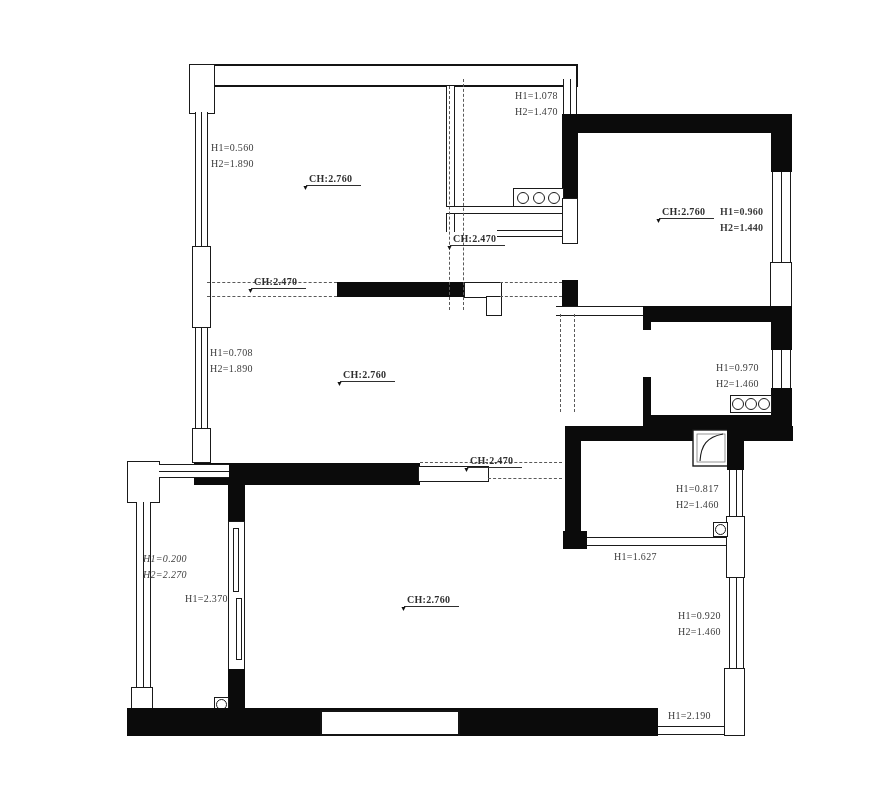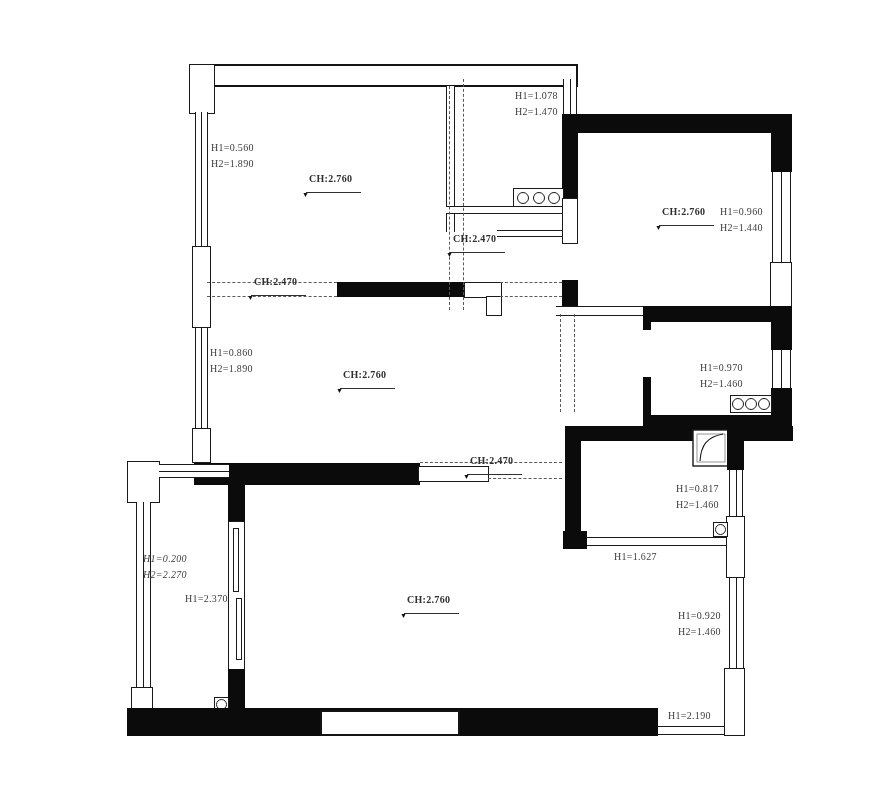--- a/index.html
+++ b/index.html
@@ -26,21 +26,21 @@
   .box{position:absolute;background:#fff;border:1.1px solid #1a1a1a;box-sizing:border-box;
        display:flex;align-items:center;justify-content:space-evenly;}
   .box i{display:block;width:10px;height:10px;border:1.1px solid #1a1a1a;border-radius:50%;background:#fff;}
   
   .drain{position:absolute;background:#fff;border:1.1px solid #1a1a1a;box-sizing:border-box;
          display:flex;align-items:center;justify-content:center;}
   .drain i{display:block;width:9px;height:9px;border:1px solid #1a1a1a;border-radius:50%;}
   .slidebar{position:absolute;background:#fff;border:1px solid #1a1a1a;box-sizing:border-box;}
   
   .ch{position:absolute;font-size:10px;color:#2f2f2f;letter-spacing:.3px;white-space:nowrap;
-      border-bottom:1px solid #2f2f2f;padding:0 9px 8px 3px;font-weight:bold;}
+      border-bottom:1px solid #2f2f2f;padding:0 9px 1px 3px;font-weight:bold;}
   .ch .tri{position:absolute;left:-4px;bottom:-7px;font-size:7px;color:#111;font-weight:normal;}
   .dim{position:absolute;font-size:10px;color:#3d3d3d;line-height:1.55;letter-spacing:.3px;white-space:nowrap;}
 </style>
 </head>
 <body>
 
 <div id="canvas">
 
   <div class="abs" style="left:193px;top:64px;width:385px;height:23px;background:#fff;border:2px solid #141414;"></div>
   <div class="col" style="left:189px;top:64px;width:26px;height:50px;"></div>
@@ -144,30 +144,30 @@
       <div class="ch" style="left: 467px; top: 455px;">CH:2.470<span class="tri">▼</span></div>
       <div class="ch" style="left: 404px; top: 594px;">CH:2.760<span class="tri">▼</span></div>
       <div class="dim" style="left: 211px; top: 140px;">
         <div>H1=0.560</div>
         <div>H2=1.890</div>
       </div>
       <div class="dim" style="left: 515px; top: 88px;">
         <div>H1=1.078</div>
         <div>H2=1.470</div>
       </div>
-      <div class="dim" style="left: 720px; top: 204px;">
+      <div class="dim" style="left: 720px; top: 204px; font-weight: bold;">
         <div>H1=0.960</div>
         <div>H2=1.440</div>
       </div>
-      <div class="dim" style="left: 700px; top: 360px; text-align: right;">
+      <div class="dim" style="left: 716px; top: 360px; text-align: right;">
         <div>H1=0.970</div>
         <div>H2=1.460</div>
       </div>
       <div class="dim" style="left: 210px; top: 345px;">
-        <div>H1=0.860</div>
+        <div>H1=0.708</div>
         <div>H2=1.890</div>
       </div>
       <div class="dim" style="left: 676px; top: 481px;">
         <div>H1=0.817</div>
         <div>H2=1.460</div>
       </div>
       <div class="dim" style="left: 614px; top: 549px;">
         <div>H1=1.627</div>
       </div>
       <div class="dim" style="left: 143px; top: 551px; font-style: italic;">

